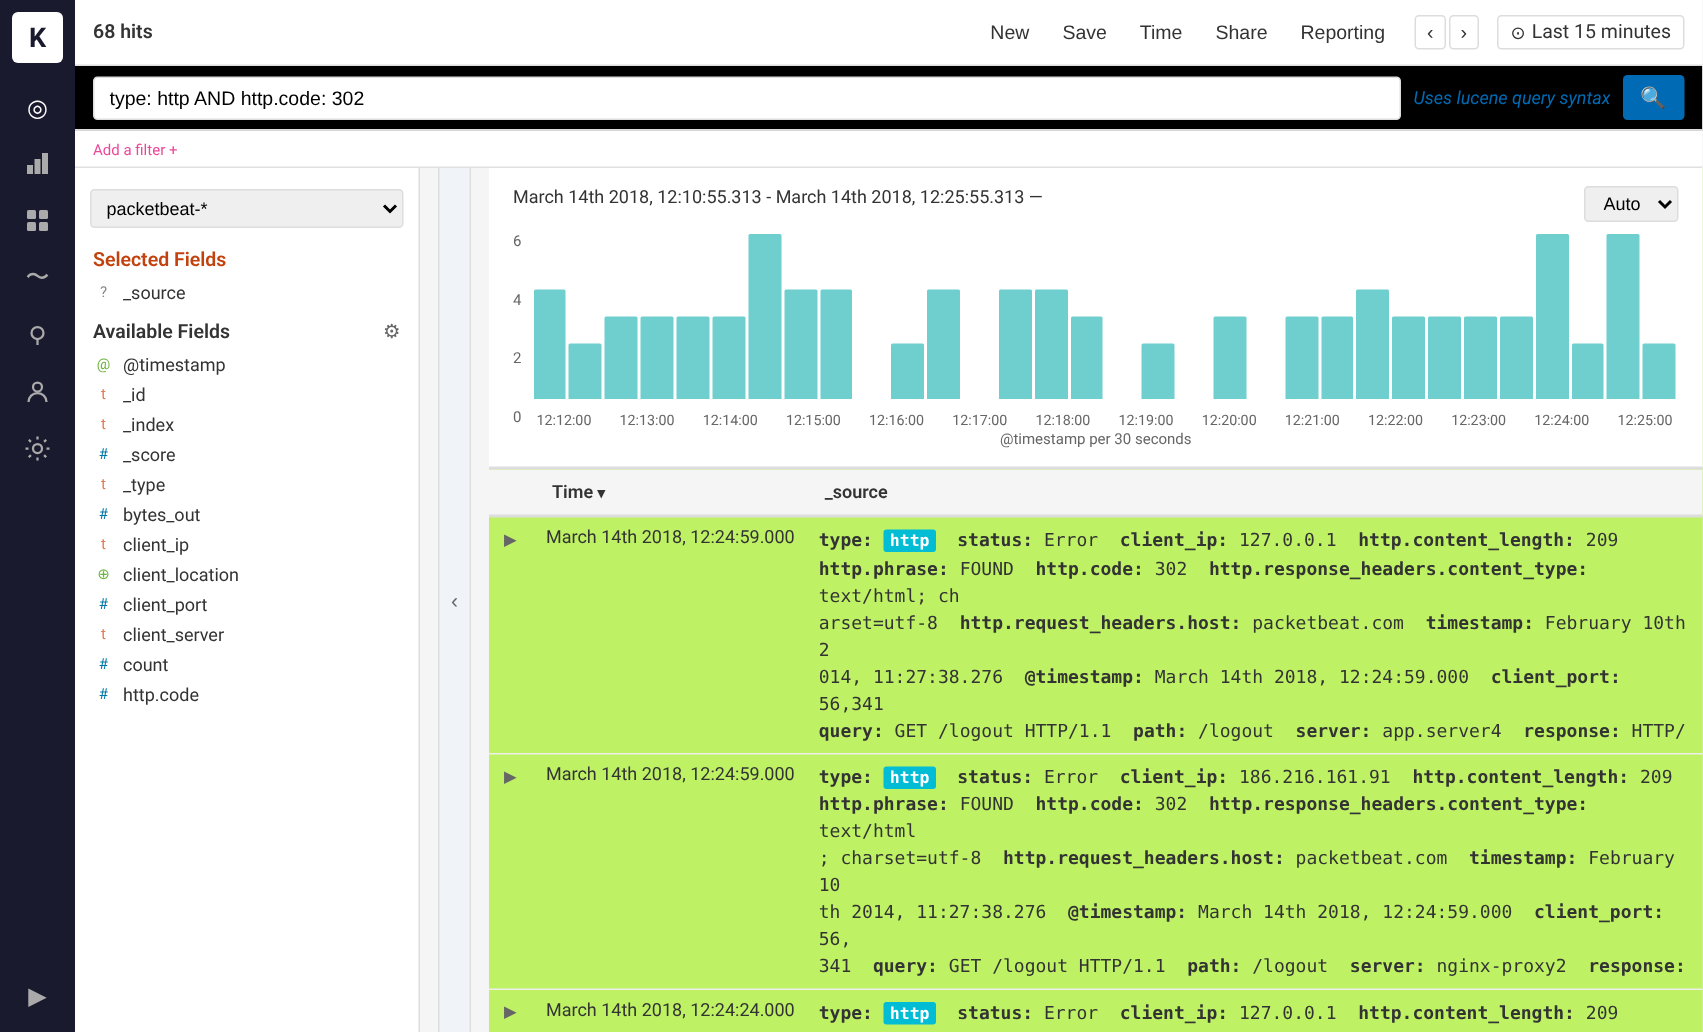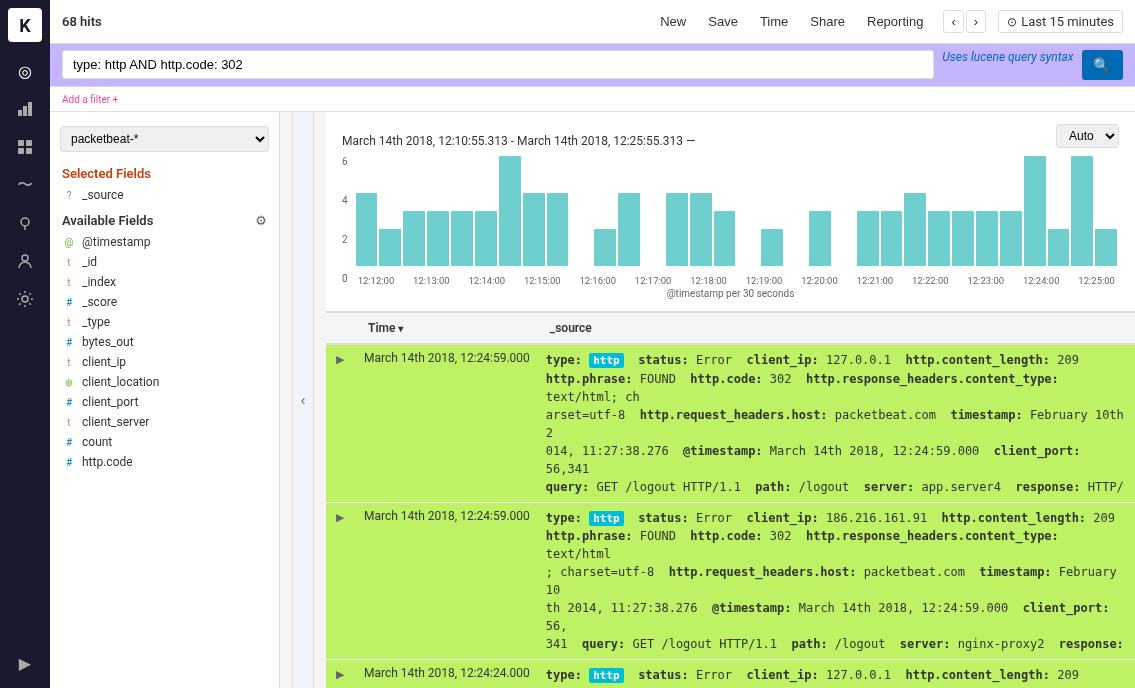--- a/index.html
+++ b/index.html
@@ -83,24 +83,24 @@
     .time-range {
       display: flex; align-items: center; gap: 4px;
       font-size: 13px; color: #333;
       border: 1px solid #ddd; border-radius: 3px; padding: 3px 8px;
       cursor: pointer;
     }
     .time-range .clock-icon { font-size: 12px; }
 
     
     .search-bar {
-      background: #c4b5fd;
+      background: #000000;
       border-bottom: 1px solid #ddd;
       display: flex;
-      align-items: flex-start;
+      align-items: center;
       padding: 6px 12px;
       gap: 8px;
       flex-shrink: 0;
     }
     .search-input {
       flex: 1;
       border: 1px solid #ddd;
       border-radius: 3px;
       padding: 6px 10px;
       font-size: 13px;
@@ -220,21 +220,21 @@
     }
 
     
     .chart-container {
       background: #fff;
       margin: 0;
       padding: 12px 16px;
       border-bottom: 1px solid #ddd;
     }
     .chart-header {
-      display: flex; align-items: flex-end; justify-content: space-between;
+      display: flex; align-items: flex-start; justify-content: space-between;
       margin-bottom: 8px;
     }
     .chart-time-range {
       font-size: 12px; color: #333;
     }
     .interval-select {
       border: 1px solid #ddd; border-radius: 3px;
       padding: 3px 8px; font-size: 12px;
     }
     .chart-x-title {

